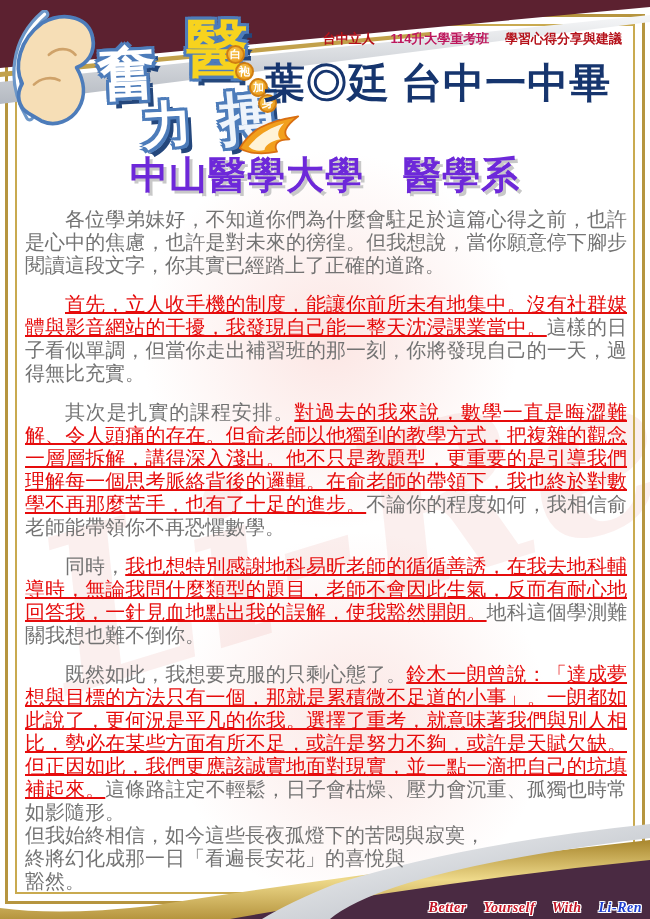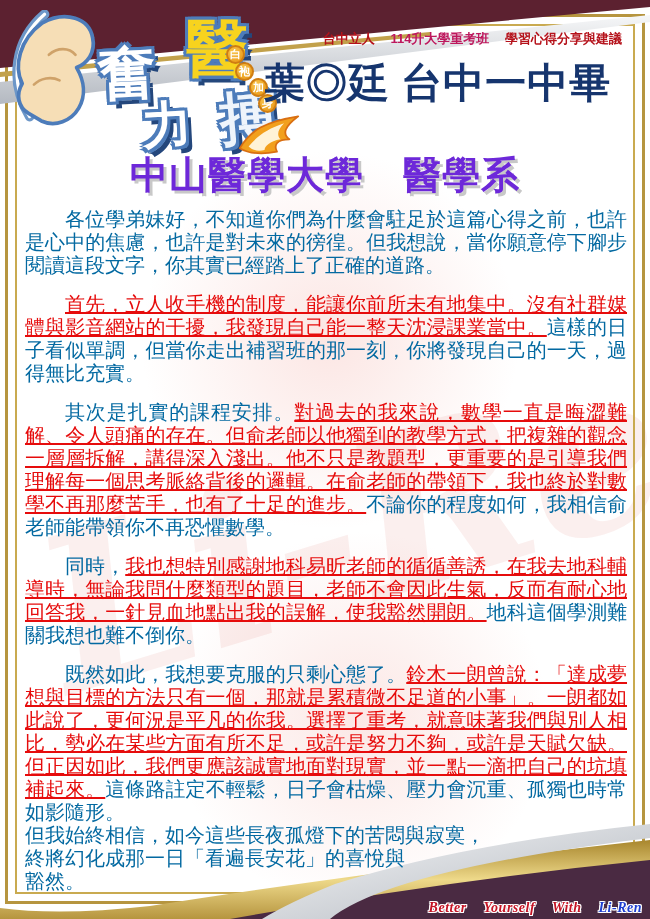--- a/index.html
+++ b/index.html
@@ -75,21 +75,21 @@
     font-family:"Liberation Serif",serif;white-space:nowrap;
     text-shadow:3px 3px 0 #c8c8c8;
   }
   
   .body-text{
     position:absolute;top:208px;left:25px;right:23px;z-index:3;
     font-size:20px;line-height:23px;color:#131313;text-align:justify;
   }
   .body-text p{margin:0 0 16px 0;text-indent:2em;}
   .seg-red{color:#e60c0c;text-decoration:underline;}
-  .seg-black{color:#0369a1;}
+  .seg-black{color:#737373;}
   .seg-block{display:block;text-indent:0;text-align:left;}
   
   .footer-line{
     position:absolute;right:8px;bottom:3px;z-index:4;white-space:nowrap;
     font-family:"Liberation Serif",serif;font-style:italic;font-weight:bold;
     font-size:14px;letter-spacing:0.5px;
   }
   .footer-line .fw{margin-left:13px;
     text-shadow:-1px -1px 0 #fff,1px -1px 0 #fff,-1px 1px 0 #fff,1px 1px 0 #fff,
       -1px 0 0 #fff,1px 0 0 #fff,0 1px 0 #fff,0 -1px 0 #fff;}

